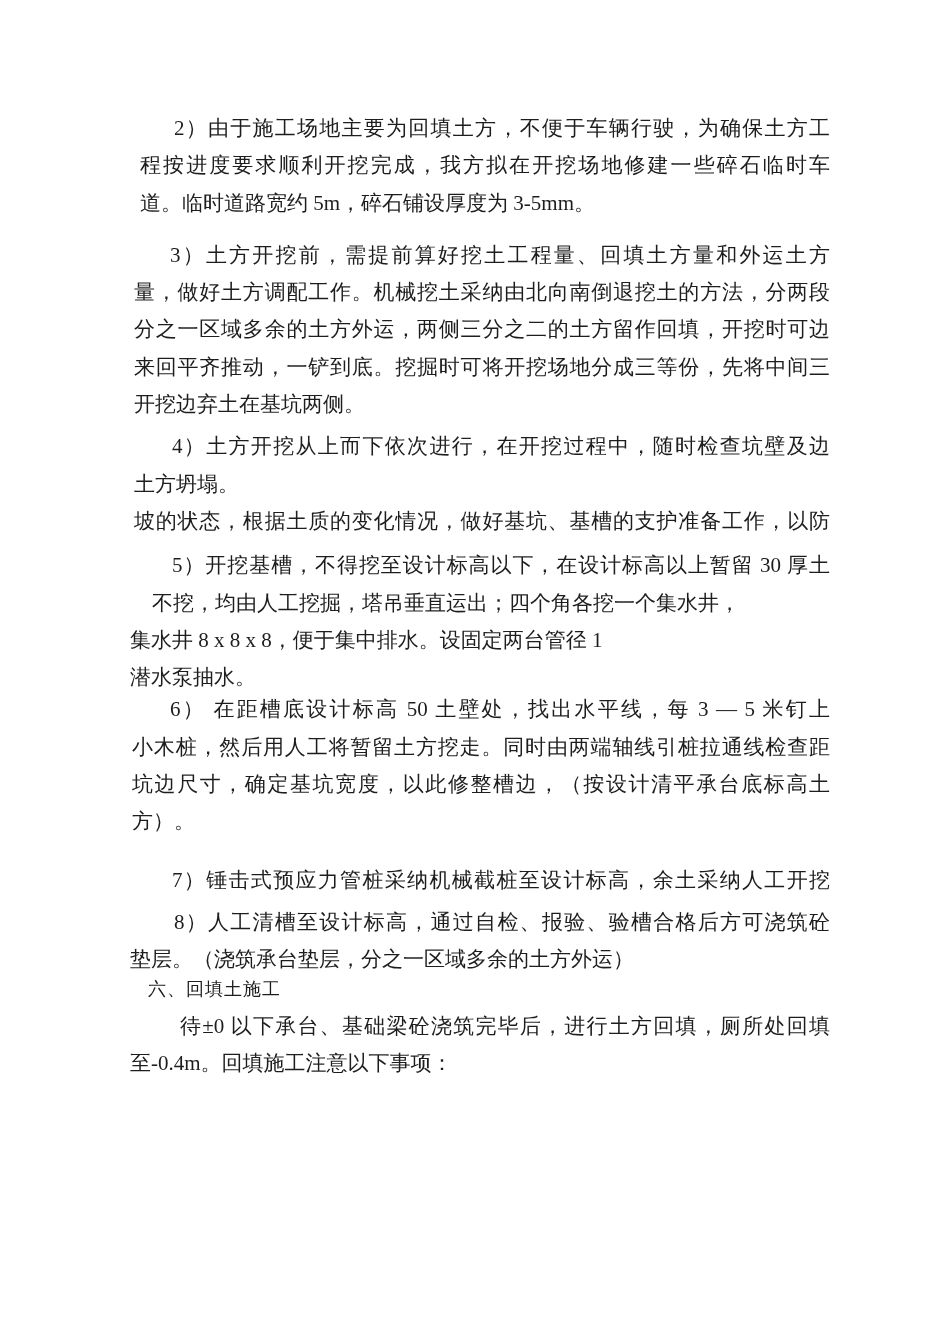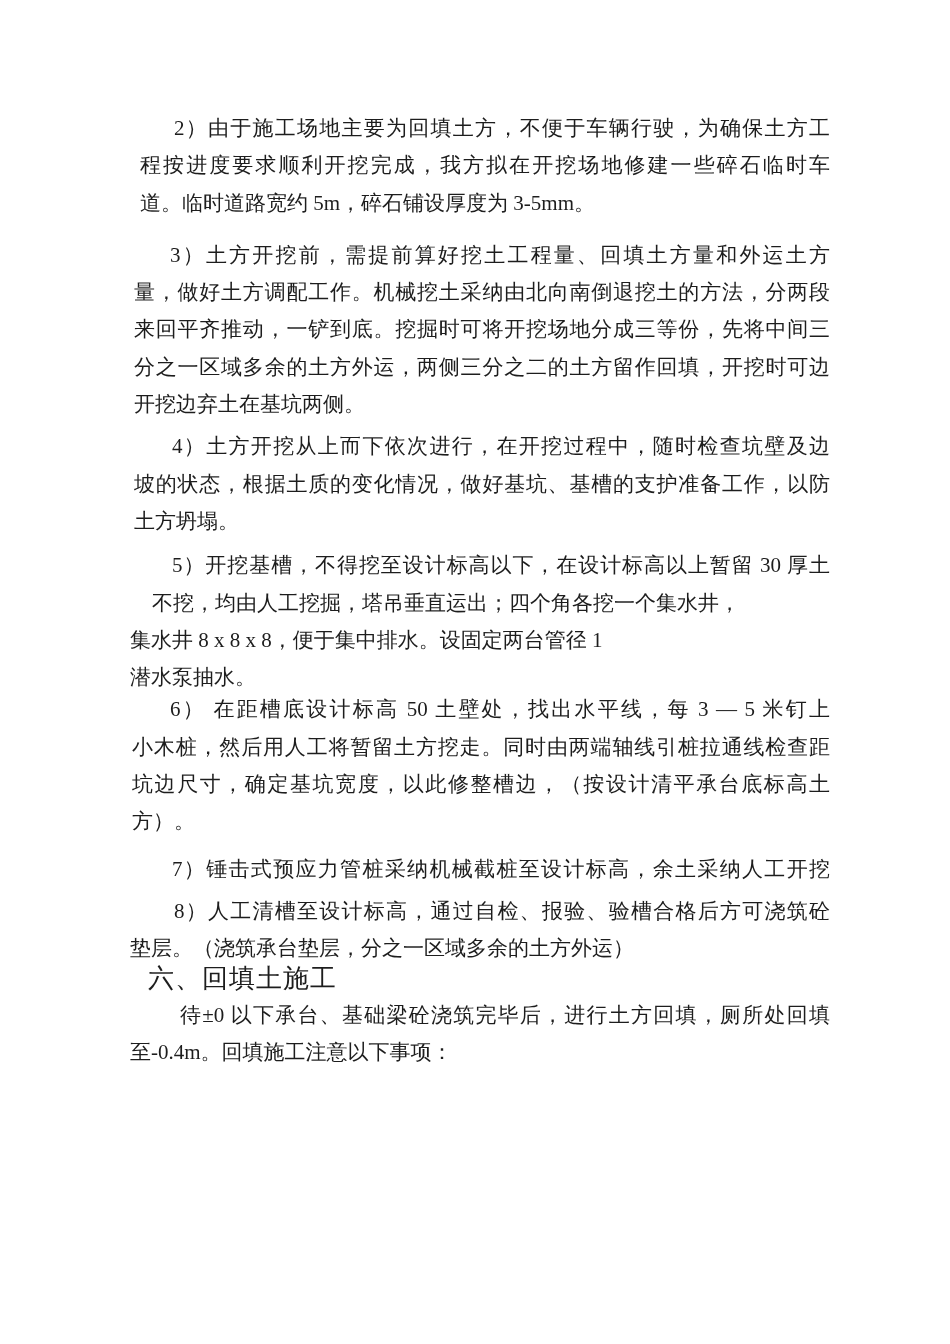--- a/index.html
+++ b/index.html
@@ -28,65 +28,65 @@
     line-height: 37.3px;
     font-size: 21px;
     white-space: normal;
     overflow: visible;
   }
   .j {
     text-align: justify;
     text-align-last: justify;
   }
   .heading-ln {
-    font-size: 26px;
+    font-size: 18px;
     letter-spacing: 1px;
   }
 </style>
 </head>
 <body>
 
 <div class="page">
   <div class="content">
 
     <div class="para">
       <div class="ln j" style="padding-left:44px">2）由于施工场地主要为回填土方，不便于车辆行驶，为确保土方工</div>
       <div class="ln j" style="padding-left:10px">程按进度要求顺利开挖完成，我方拟在开挖场地修建一些碎石临时车</div>
       <div class="ln" style="padding-left:10px">道。临时道路宽约 5m，碎石铺设厚度为 3-5mm。</div>
     </div>
 
     <div class="para" style="margin-top:15px">
       <div class="ln j" style="padding-left:40px">3）土方开挖前，需提前算好挖土工程量、回填土方量和外运土方</div>
       <div class="ln j" style="padding-left:4px">量，做好土方调配工作。机械挖土采纳由北向南倒退挖土的方法，分两段</div>
+      <div class="ln j" style="padding-left:4px">分之一区域多余的土方外运，两侧三分之二的土方留作回填，开挖时可边</div>
       <div class="ln j" style="padding-left:4px">来回平齐推动，一铲到底。挖掘时可将开挖场地分成三等份，先将中间三</div>
-      <div class="ln j" style="padding-left:4px">分之一区域多余的土方外运，两侧三分之二的土方留作回填，开挖时可边</div>
       <div class="ln" style="padding-left:4px">开挖边弃土在基坑两侧。</div>
     </div>
 
     <div class="para" style="margin-top:5px">
       <div class="ln j" style="padding-left:42px">4）土方开挖从上而下依次进行，在开挖过程中，随时检查坑壁及边</div>
+      <div class="ln" style="padding-left:4px">土方坍塌。</div>
       <div class="ln j" style="padding-left:4px">坡的状态，根据土质的变化情况，做好基坑、基槽的支护准备工作，以防</div>
-      <div class="ln" style="padding-left:4px">土方坍塌。</div>
     </div>
 
     <div class="para" style="margin-top:7px">
       <div class="ln j" style="padding-left:42px">5）开挖基槽，不得挖至设计标高以下，在设计标高以上暂留 30 厚土</div>
       <div class="ln" style="padding-left:22px">不挖，均由人工挖掘，塔吊垂直运出；四个角各挖一个集水井，</div>
       <div class="ln" style="padding-left:0px">集水井 8 x 8 x 8，便于集中排水。设固定两台管径 1</div>
       <div class="ln" style="padding-left:0px">潜水泵抽水。</div>
     </div>
 
     <div class="para" style="margin-top:-5px">
       <div class="ln j" style="padding-left:40px">6） 在距槽底设计标高 50 土壁处，找出水平线，每 3 — 5 米钉上</div>
       <div class="ln j" style="padding-left:2px">小木桩，然后用人工将暂留土方挖走。同时由两端轴线引桩拉通线检查距</div>
       <div class="ln j" style="padding-left:2px">坑边尺寸，确定基坑宽度，以此修整槽边，（按设计清平承台底标高土</div>
       <div class="ln" style="padding-left:2px">方）。</div>
     </div>
 
-    <div class="para" style="margin-top:10px">
+    <div class="para" style="margin-top:21px">
       <div class="ln j" style="padding-left:42px">7）锤击式预应力管桩采纳机械截桩至设计标高，余土采纳人工开挖</div>
     </div>
 
     <div class="para" style="margin-top:5px">
       <div class="ln j" style="padding-left:44px">8）人工清槽至设计标高，通过自检、报验、验槽合格后方可浇筑砼</div>
       <div class="ln" style="padding-left:0px">垫层。（浇筑承台垫层，分之一区域多余的土方外运）</div>
     </div>
 
 
     <div class="para" style="margin-top:-8px">

